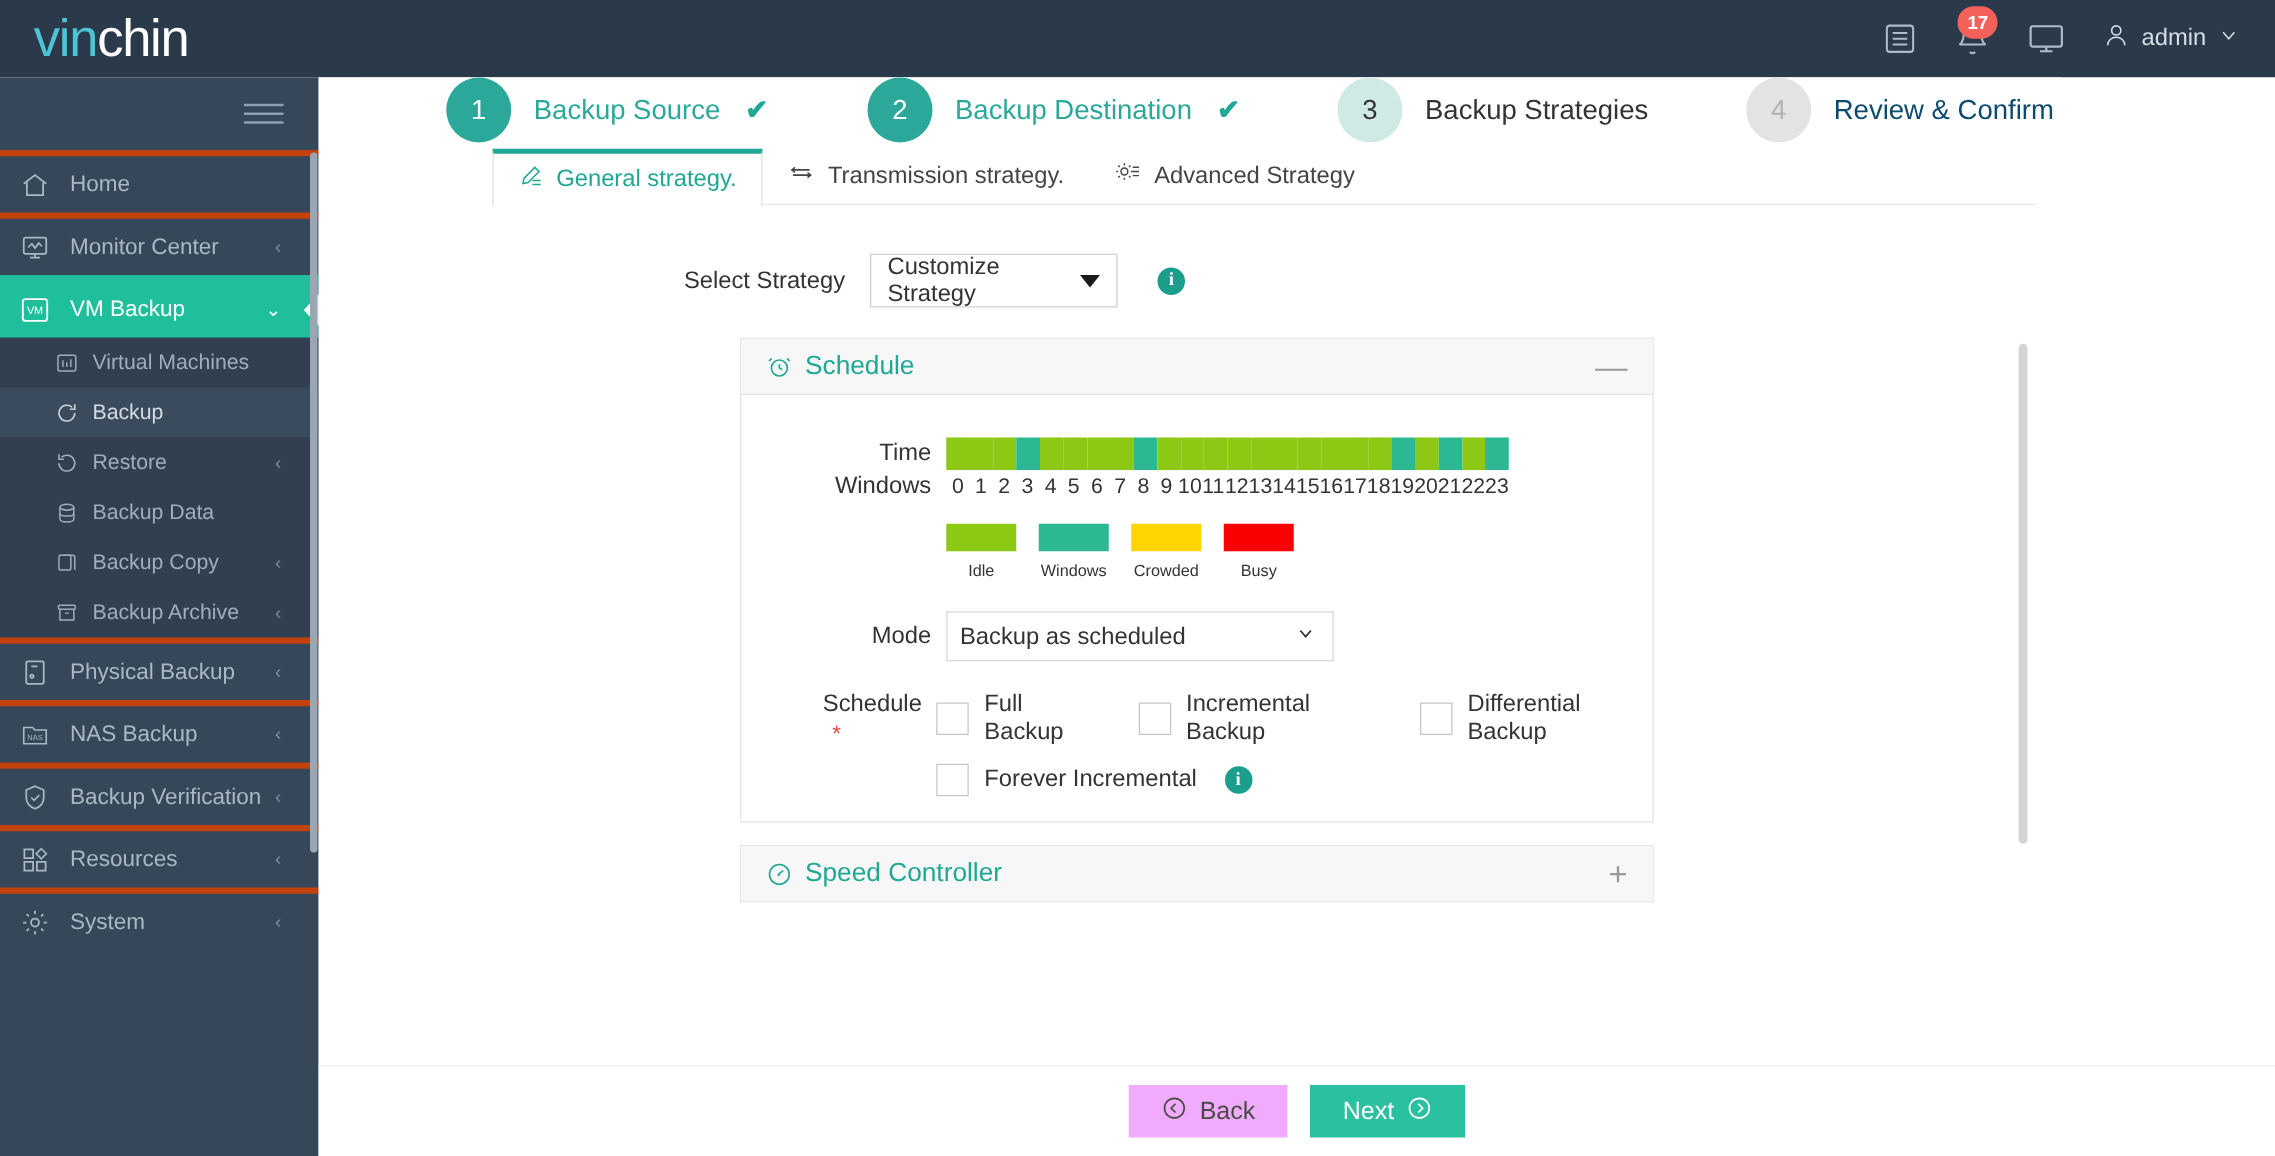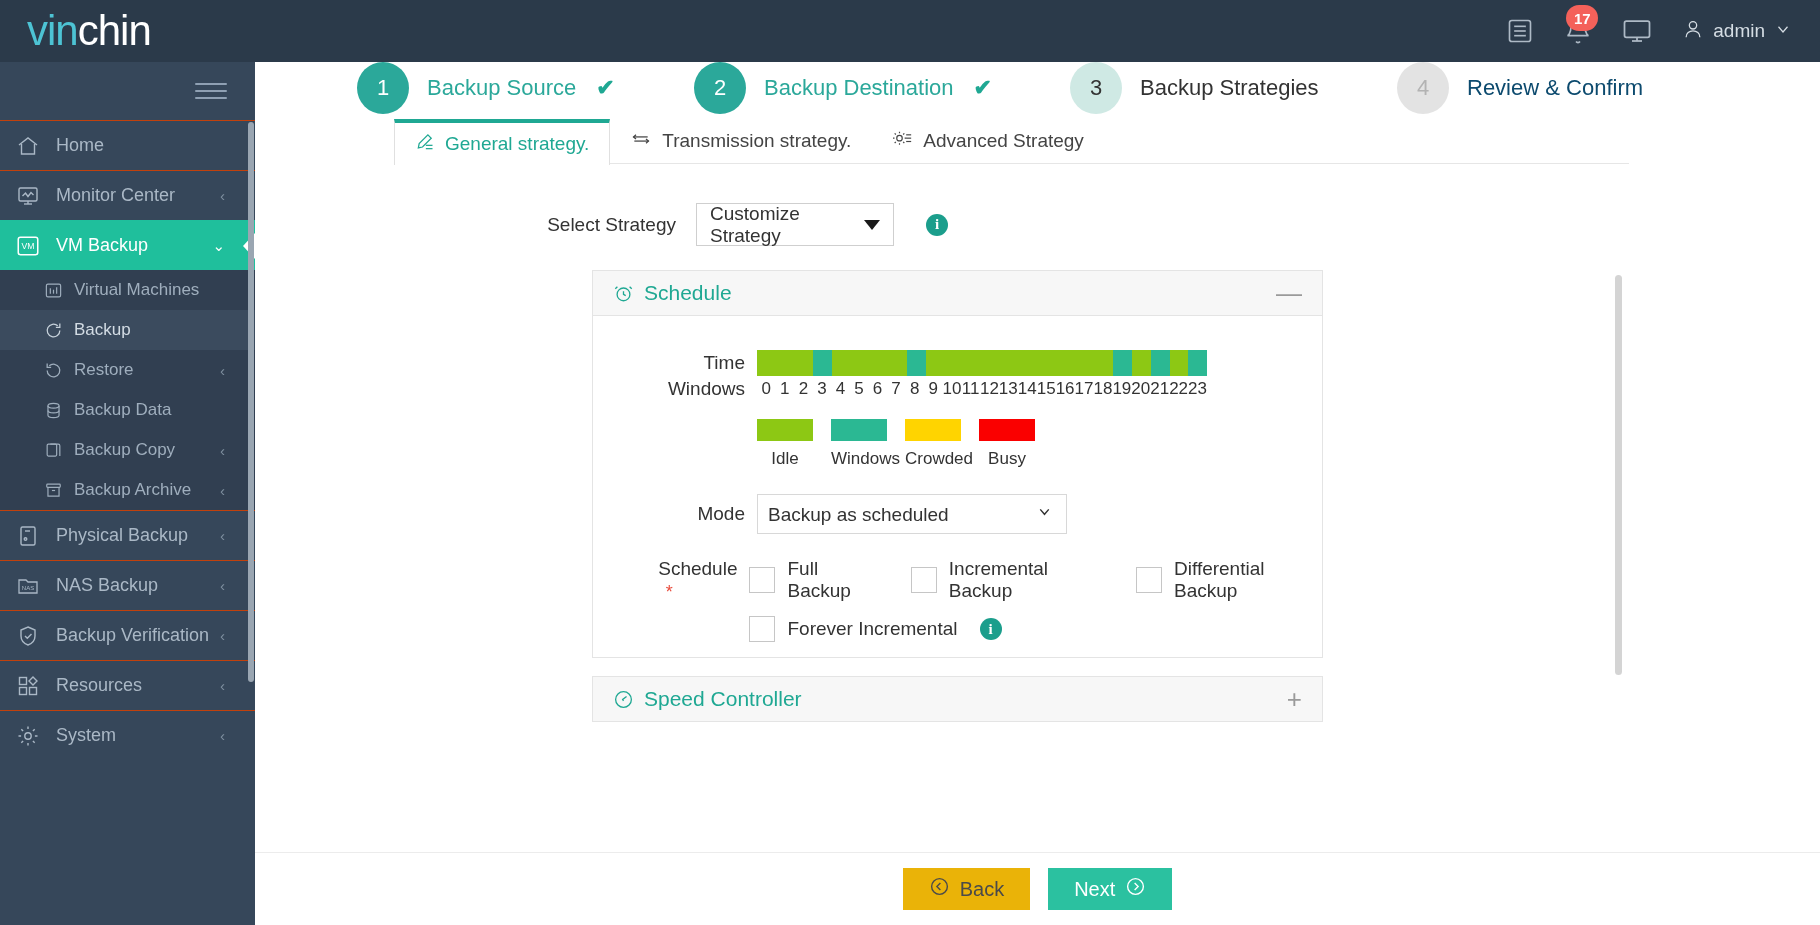--- a/index.html
+++ b/index.html
@@ -33,21 +33,21 @@
   #sidebar {
     position: absolute; top: 62px; left: 0; width: 255px; height: 863px;
     background: #36475a; overflow: hidden;
   }
   #hamburger-row { height: 58px; display: flex; align-items: center; justify-content: flex-end; padding-right: 28px; }
   #hamburger { width: 32px; height: 26px; display: flex; flex-direction: column; justify-content: center; gap: 5px; cursor: pointer; }
   #hamburger span { display: block; height: 2px; background: #8fa0b3; border-radius: 1px; }
   .nav-item {
     height: 50px; display: flex; align-items: center;
     color: #aab8c6; font-size: 18px; cursor: pointer;
-    border-top: 1px solid #c2410c;
+    border-top: 5px solid #c2410c;
     position: relative;
   }
   .nav-item .ico { width: 56px; display: flex; align-items: center; justify-content: center; flex: 0 0 56px; }
   .nav-item .chev { margin-left: auto; margin-right: 30px; color: #7e8f9f; font-size: 15px; }
   .nav-item.active { background: #1fbf9c; color: #ffffff; border-top-color: #1fbf9c; }
   .nav-item.active::after {
     content: ""; position: absolute; right: -1px; top: 50%; transform: translateY(-50%);
     border-top: 14px solid transparent; border-bottom: 14px solid transparent;
     border-right: 13px solid #ffffff;
   }
@@ -131,21 +131,21 @@
   .acc-head .toggle { margin-left: auto; color: #9a9a9a; font-size: 26px; line-height: 1; }
 
   
   #tw-bar { display: flex; height: 26px; }
   #tw-bar .seg { flex: 1 1 0; }
   #tw-ticks { display: flex; font-size: 17px; color: #333; margin-top: 3px; }
   #tw-ticks span { flex: 1 1 0; text-align: center; }
   .legend { display: flex; gap: 18px; margin-top: 20px; }
   .legend .lg { width: 56px; text-align: center; }
   .legend .sw { width: 56px; height: 22px; }
-  .legend .lbl { font-size: 17px; color: #333; margin-top: 8px; }
+  .legend .lbl { font-size: 13px; color: #333; margin-top: 8px; }
 
   select.native {
     font-family: "Liberation Sans", sans-serif; font-size: 19px; color: #333;
     border: 1px solid #d8d8d8; background: #fff; height: 40px; padding: 0 10px;
     -webkit-appearance: none; appearance: none;
   }
   .selwrap { position: relative; display: inline-block; }
   .selwrap .chev2 { position: absolute; right: 14px; top: 50%; transform: translateY(-50%); pointer-events: none; color: #555; font-size: 17px; }
 
   .cbrow { display: flex; align-items: center; }
@@ -160,21 +160,21 @@
   #footer {
     position: absolute; top: 790px; left: 0; width: 1565px; height: 73px;
     background: #fff; border-top: 1px solid #ececec;
     display: flex; align-items: center; justify-content: center; gap: 18px;
   }
   .btn {
     height: 42px; display: flex; align-items: center; gap: 10px;
     padding: 0 26px; font-size: 20px; cursor: pointer; border: none;
     font-family: "Liberation Sans", sans-serif;
   }
-  .btn-back { background: #eab308; color: #4a4a4a; justify-content: space-between; }
+  .btn-back { background: #f0abfc; color: #4a4a4a; justify-content: space-between; }
   .btn-next { background: #2bc1a0; color: #fff; }
   #left-strip { position: absolute; top: 62px; left: 255px; width: 29px; height: 863px; background: #f2f3f5; }
   #main-divider { position: absolute; top: 727px; left: 284px; width: 1536px; height: 1px; background: #ececec; }
 </style>
 </head>
 <body>
 
 <div id="topbar">
   <div id="logo">
     <span class="vin">vin</span><span class="chin">chin</span>

